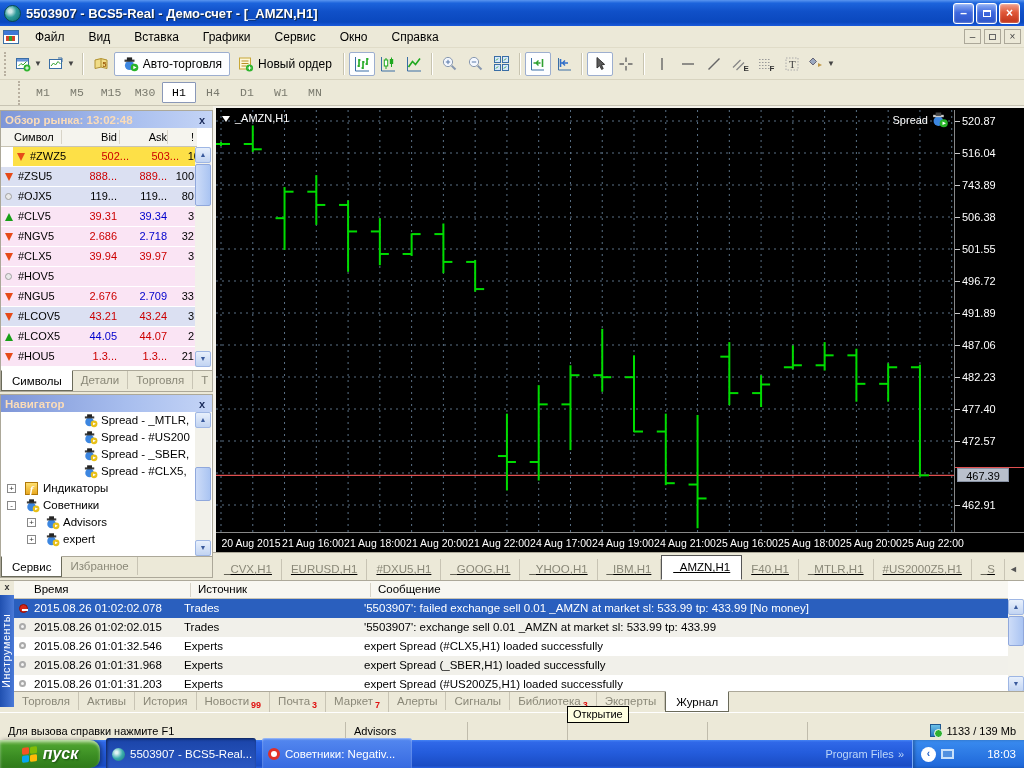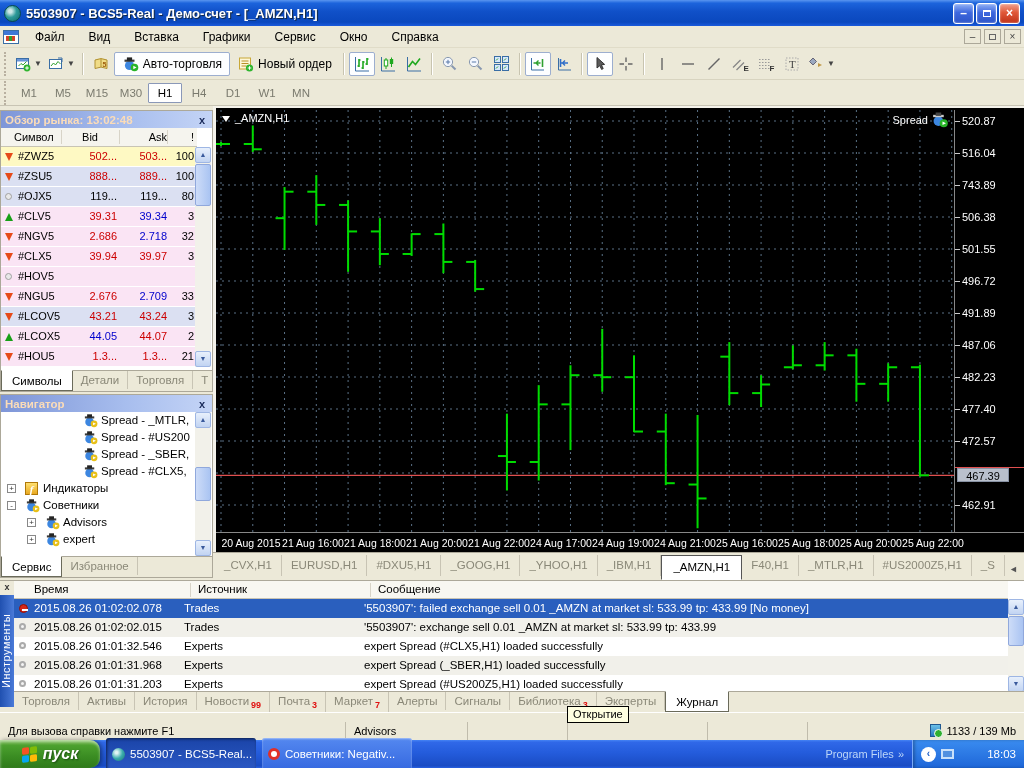--- a/index.html
+++ b/index.html
@@ -41,21 +41,21 @@
     padding:0 2px;border:1px solid transparent;}
   .tbtn.framed{border:1px solid #9CAECF;background:#FDFEFF;border-radius:2px;}
   .tbtn svg{display:block;}
   .tsep{width:2px;height:22px;border-left:1px solid #C8C4B0;border-right:1px solid #fff;margin:0 4px;}
   .tlabel{font-size:12px;margin-left:4px;white-space:nowrap;}
   .labelbtn{display:flex;align-items:center;height:24px;padding:0 7px;}
   .labelbtn.framed{border:1px solid #9CAECF;background:#FDFEFF;border-radius:2px;}
   .drop{font-size:8px;color:#444;margin-left:3px;}
   
   #tfbar{position:absolute;left:0;top:80px;width:1024px;height:26px;background:#ECE9D8;
-    display:flex;align-items:center;border-bottom:1px solid #C8C4B4;padding-left:2px;}
+    display:flex;align-items:center;border-bottom:1px solid #C8C4B4;padding-left:16px;font-family:Liberation Mono, monospace;}
   .tf{min-width:34px;text-align:center;padding:4px 2px;color:#7A7A6E;font-size:11.5px;}
   .tf.active{background:#fff;border:1px solid #8A98B8;color:#000;border-radius:1px;padding:3px 2px;}
   
   .panel{position:absolute;left:0;width:213px;background:#fff;border:1px solid #ACA899;}
   .panel-head{height:17px;background:linear-gradient(90deg,#7E96D8,#A8BEEE 60%,#C4D4F6);
     color:#FBDCB8;font-weight:bold;font-size:11.5px;display:flex;align-items:center;padding:0 4px;}
   .panel-head .x{margin-left:auto;color:#1A2A5A;font-weight:bold;font-size:11px;padding:0 3px;}
   #market{top:110px;height:282px;}
   #mw-cols{position:absolute;left:0;top:17px;width:196px;height:19px;background:#F5F4EE;
     border-bottom:1px solid #C8C4B4;}
@@ -396,29 +396,29 @@
       </div>
   </div>
 
   <div id="market" class="panel">
     <div class="panel-head">
       <span>Обзор рынка: 13:02:48</span>
       <span class="x">x</span>
     </div>
     <div id="mw-cols">
         <span style="left: 13px;">Символ</span>
-        <span style="left: 62px; width: 54px; text-align: center;">Bid</span>
+        <span style="left: 62px; width: 54px; text-align: right;">Bid</span>
         <span style="left: 120px; width: 46px; text-align: right;">Ask</span>
         <span style="left: 168px; width: 25px; text-align: right;">!</span>
         <div class="colsep" style="left: 60px;"></div>
         <div class="colsep" style="left: 118px;"></div>
         <div class="colsep" style="left: 166px;"></div>
       </div>
     <div id="mw-rows">
-        <div class="mw-row" style="background: #fef9c3;">
+        <div class="mw-row" style="background: #fde047; margin-left: 12px;">
           <span class="arr down"></span>
           <span class="sym">#ZWZ5</span>
           <span class="bid" style="color: rgb(204, 0, 0);">502...</span>
           <span class="ask" style="color: rgb(204, 0, 0);">503...</span>
           <span class="spr">100</span>
         </div>
         <div class="mw-row" style="background: rgb(219, 224, 242);">
           <span class="arr down"></span>
           <span class="sym">#ZSU5</span>
           <span class="bid" style="color: rgb(204, 0, 0);">888...</span>
@@ -760,21 +760,21 @@
         <div class="ttick" style="left: 407px;">24 Aug 19:00</div>
         <div class="ttick" style="left: 469px;">24 Aug 21:00</div>
         <div class="ttick" style="left: 531px;">25 Aug 16:00</div>
         <div class="ttick" style="left: 593px;">25 Aug 18:00</div>
         <div class="ttick" style="left: 655px;">25 Aug 20:00</div>
         <div class="ttick" style="left: 717px;">25 Aug 22:00</div>
       </div>
   </div>
 
   <div id="chart-strip">
-    <div id="chart-tabs" style="display:flex;align-items:flex-start;">
+    <div id="chart-tabs" style="display:flex;align-items:flex-end;text-decoration:underline;">
         <div class="ctab">_CVX,H1</div>
         <div class="ctab">EURUSD,H1</div>
         <div class="ctab">#DXU5,H1</div>
         <div class="ctab">_GOOG,H1</div>
         <div class="ctab">_YHOO,H1</div>
         <div class="ctab">_IBM,H1</div>
         <div class="ctab active">_AMZN,H1</div>
         <div class="ctab">F40,H1</div>
         <div class="ctab">_MTLR,H1</div>
         <div class="ctab">#US2000Z5,H1</div>

